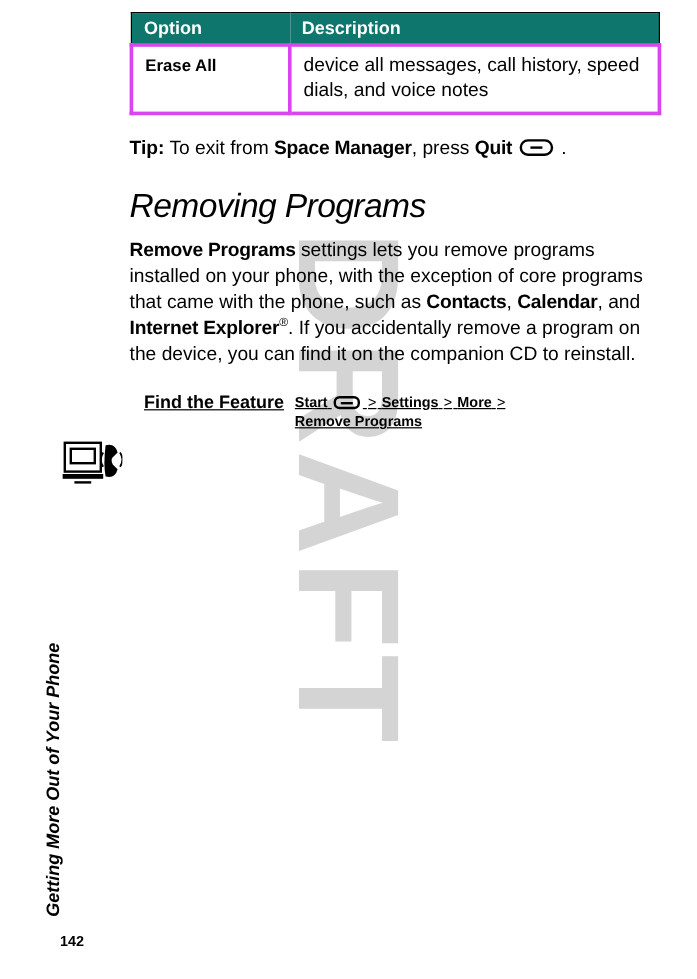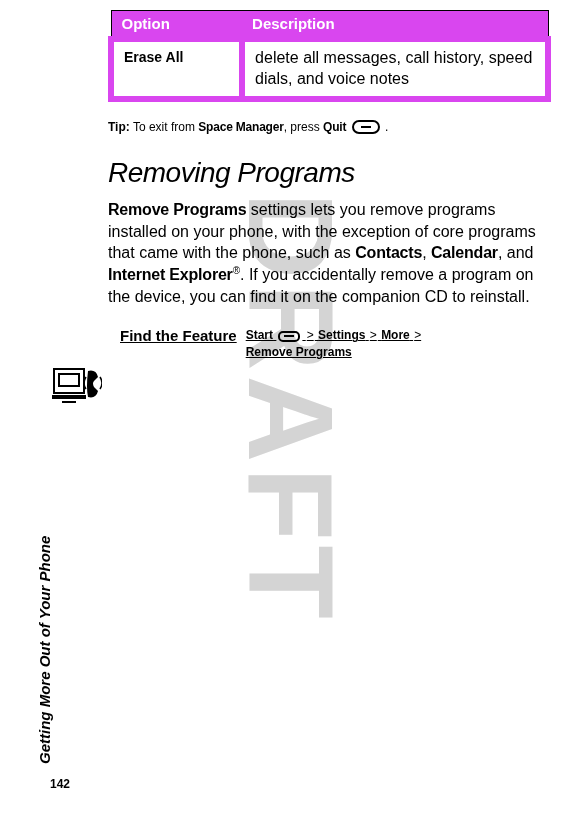--- a/index.html
+++ b/index.html
@@ -35,43 +35,43 @@
       position: relative;
       z-index: 1;
       padding: 10px 30px 0 108px;
     }
     table.options {
       width: 100%;
       border-collapse: collapse;
       border: 1px solid #000;
     }
     table.options th {
-      background: #d946ef;
+      background: #0f766e;
       color: #fff;
       text-align: left;
       padding: 4px 10px;
       font-weight: bold;
       font-size: 15px;
     }
     table.options td {
-      border: 6px solid #d946ef;
+      border: 3px solid #d946ef;
       padding: 6px 10px;
       vertical-align: top;
       font-size: 16px;
       line-height: 1.3;
     }
     table.options td.opt-label {
       font-weight: bold;
       font-family: 'Arial Narrow', Arial, sans-serif;
       width: 30%;
       font-size: 14px;
     }
     .tip {
       margin-top: 18px;
-      font-size: 12px;
+      font-size: 16px;
       line-height: 1.3;
     }
     .tip .tiplabel {
       font-weight: bold;
     }
     .bold-cond {
       font-weight: bold;
       font-family: 'Arial Narrow', Arial, sans-serif;
       letter-spacing: -0.2px;
     }
@@ -171,21 +171,21 @@
   <table class="options">
     <thead>
       <tr>
         <th>Option</th>
         <th>Description</th>
       </tr>
     </thead>
     <tbody>
       <tr>
         <td class="opt-label">Erase All</td>
-        <td>delete all messages, call history, speed dials, and voice notes</td>
+        <td>device all messages, call history, speed dials, and voice notes</td>
       </tr>
     </tbody>
   </table>
 
   <p class="tip">
     <span class="tiplabel">Tip:</span><span> To exit from </span><span class="bold-cond">Space Manager</span><span>, press </span><span class="bold-cond">Quit</span> <span class="softkey"></span><span> .</span>
   </p>
 
   <h2 class="section-heading">Removing Programs</h2>
 

